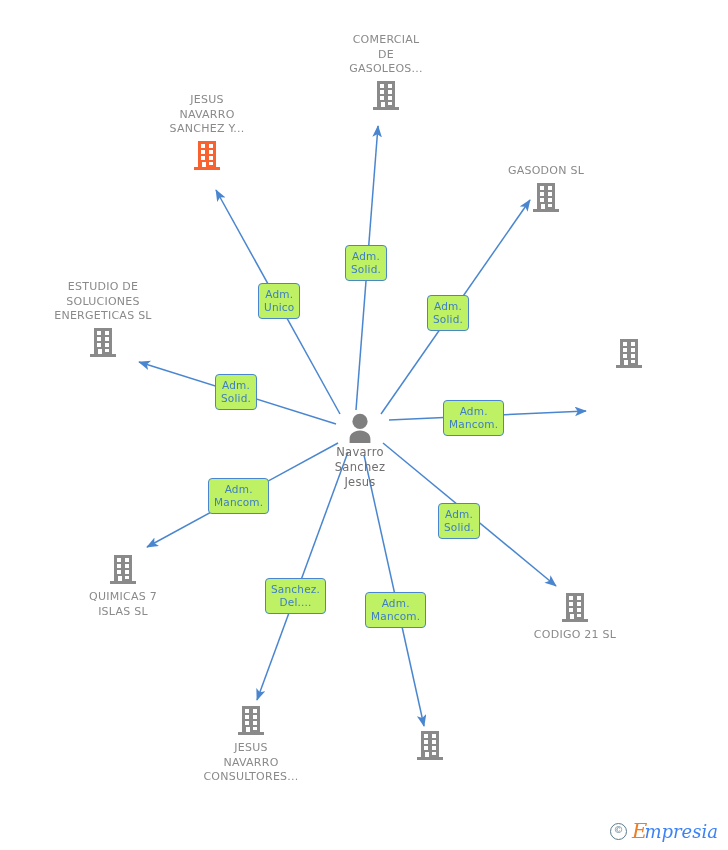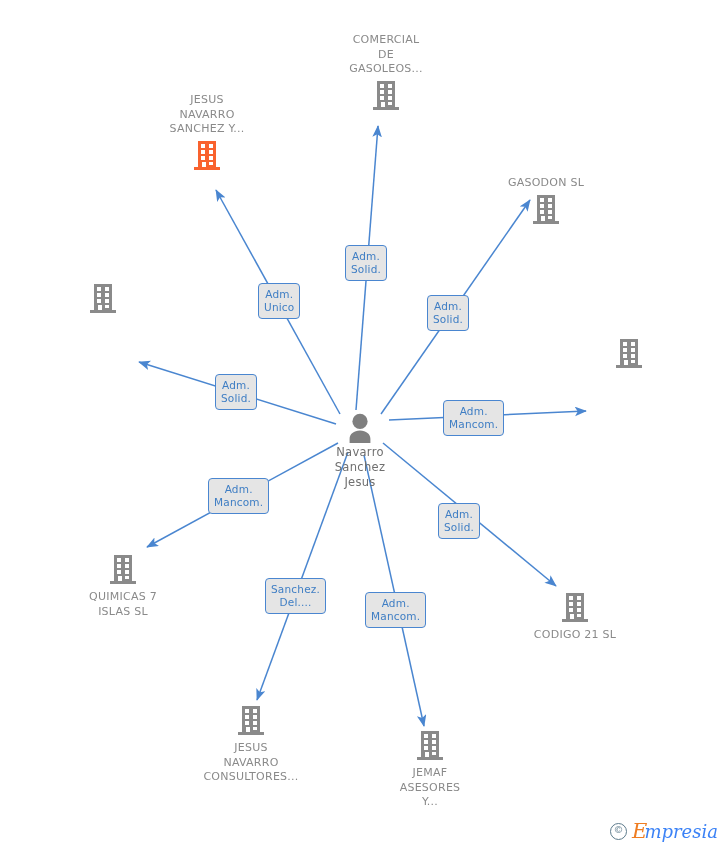--- a/index.html
+++ b/index.html
@@ -52,21 +52,21 @@
     line-height: 15px;
     margin-top: 2px;
   }
 
   
   .edge-label {
     position: absolute;
     box-sizing: border-box;
     border: 1px solid #4a86d0;
     border-radius: 4px;
-    background: #e5e5e5;
+    background: #bef264;
     color: #3f7ec4;
     font-size: 10.5px;
     line-height: 13px;
     text-align: center;
     padding: 4px 5px 4px;
     white-space: pre-line;
     letter-spacing: 0.2px;
   }
 
   
@@ -157,36 +157,39 @@
             <rect x="16" y="4" width="4" height="4" fill="#fff"></rect>
             <rect x="8" y="10" width="4" height="4" fill="#fff"></rect>
             <rect x="16" y="10" width="4" height="4" fill="#fff"></rect>
             <rect x="8" y="16" width="4" height="4" fill="#fff"></rect>
             <rect x="16" y="16" width="4" height="4" fill="#fff"></rect>
             <rect x="9" y="22" width="4" height="5" fill="#fff"></rect>
             <rect x="16" y="22" width="4" height="3" fill="#fff"></rect>
             <rect x="1" y="27" width="26" height="3" fill="#f9622e"></rect>
           </svg></div>
       </div>
-      <div class="node label-top" style="left: 546px; top: 176px;">
+      <div class="node label-top" style="left: 546px; top: 164px;">
         <div class="node-label" style="color: rgb(138, 138, 138);">GASODON SL</div>
         <div class="node-icon"><svg width="28" height="32" viewBox="0 0 28 32" xmlns="http://www.w3.org/2000/svg">
             <rect x="5" y="1" width="18" height="26" fill="#8a8a8a"></rect>
             <rect x="8" y="4" width="4" height="4" fill="#fff"></rect>
             <rect x="16" y="4" width="4" height="4" fill="#fff"></rect>
             <rect x="8" y="10" width="4" height="4" fill="#fff"></rect>
             <rect x="16" y="10" width="4" height="4" fill="#fff"></rect>
             <rect x="8" y="16" width="4" height="4" fill="#fff"></rect>
             <rect x="16" y="16" width="4" height="4" fill="#fff"></rect>
             <rect x="9" y="22" width="4" height="5" fill="#fff"></rect>
             <rect x="16" y="22" width="4" height="3" fill="#fff"></rect>
             <rect x="1" y="27" width="26" height="3" fill="#8a8a8a"></rect>
           </svg></div>
       </div>
       <div class="node label-top" style="left: 103px; top: 280px;">
+        <div class="node-label" style="color: rgb(138, 138, 138);">ESTUDIO DE
+SOLUCIONES
+ENERGETICAS SL</div>
         <div class="node-icon"><svg width="28" height="32" viewBox="0 0 28 32" xmlns="http://www.w3.org/2000/svg">
             <rect x="5" y="1" width="18" height="26" fill="#8a8a8a"></rect>
             <rect x="8" y="4" width="4" height="4" fill="#fff"></rect>
             <rect x="16" y="4" width="4" height="4" fill="#fff"></rect>
             <rect x="8" y="10" width="4" height="4" fill="#fff"></rect>
             <rect x="16" y="10" width="4" height="4" fill="#fff"></rect>
             <rect x="8" y="16" width="4" height="4" fill="#fff"></rect>
             <rect x="16" y="16" width="4" height="4" fill="#fff"></rect>
             <rect x="9" y="22" width="4" height="5" fill="#fff"></rect>
             <rect x="16" y="22" width="4" height="3" fill="#fff"></rect>
@@ -261,23 +264,20 @@
             <rect x="8" y="4" width="4" height="4" fill="#fff"></rect>
             <rect x="16" y="4" width="4" height="4" fill="#fff"></rect>
             <rect x="8" y="10" width="4" height="4" fill="#fff"></rect>
             <rect x="16" y="10" width="4" height="4" fill="#fff"></rect>
             <rect x="8" y="16" width="4" height="4" fill="#fff"></rect>
             <rect x="16" y="16" width="4" height="4" fill="#fff"></rect>
             <rect x="9" y="22" width="4" height="5" fill="#fff"></rect>
             <rect x="16" y="22" width="4" height="3" fill="#fff"></rect>
             <rect x="1" y="27" width="26" height="3" fill="#8a8a8a"></rect>
           </svg></div>
-        <div class="node-label" style="color: rgb(138, 138, 138);">JEMAF
-ASESORES
-Y...</div>
       </div>
     </div>
   <div id="labels-layer">
       <div class="edge-label" style="left: 345px; top: 245px; border-color: rgb(74, 134, 208); color: rgb(63, 126, 196);">Adm.
 Solid.</div>
       <div class="edge-label" style="left: 258px; top: 283px; border-color: rgb(74, 134, 208); color: rgb(63, 126, 196);">Adm.
 Unico</div>
       <div class="edge-label" style="left: 427px; top: 295px; border-color: rgb(74, 134, 208); color: rgb(63, 126, 196);">Adm.
 Solid.</div>
       <div class="edge-label" style="left: 215px; top: 374px; border-color: rgb(74, 134, 208); color: rgb(63, 126, 196);">Adm.

